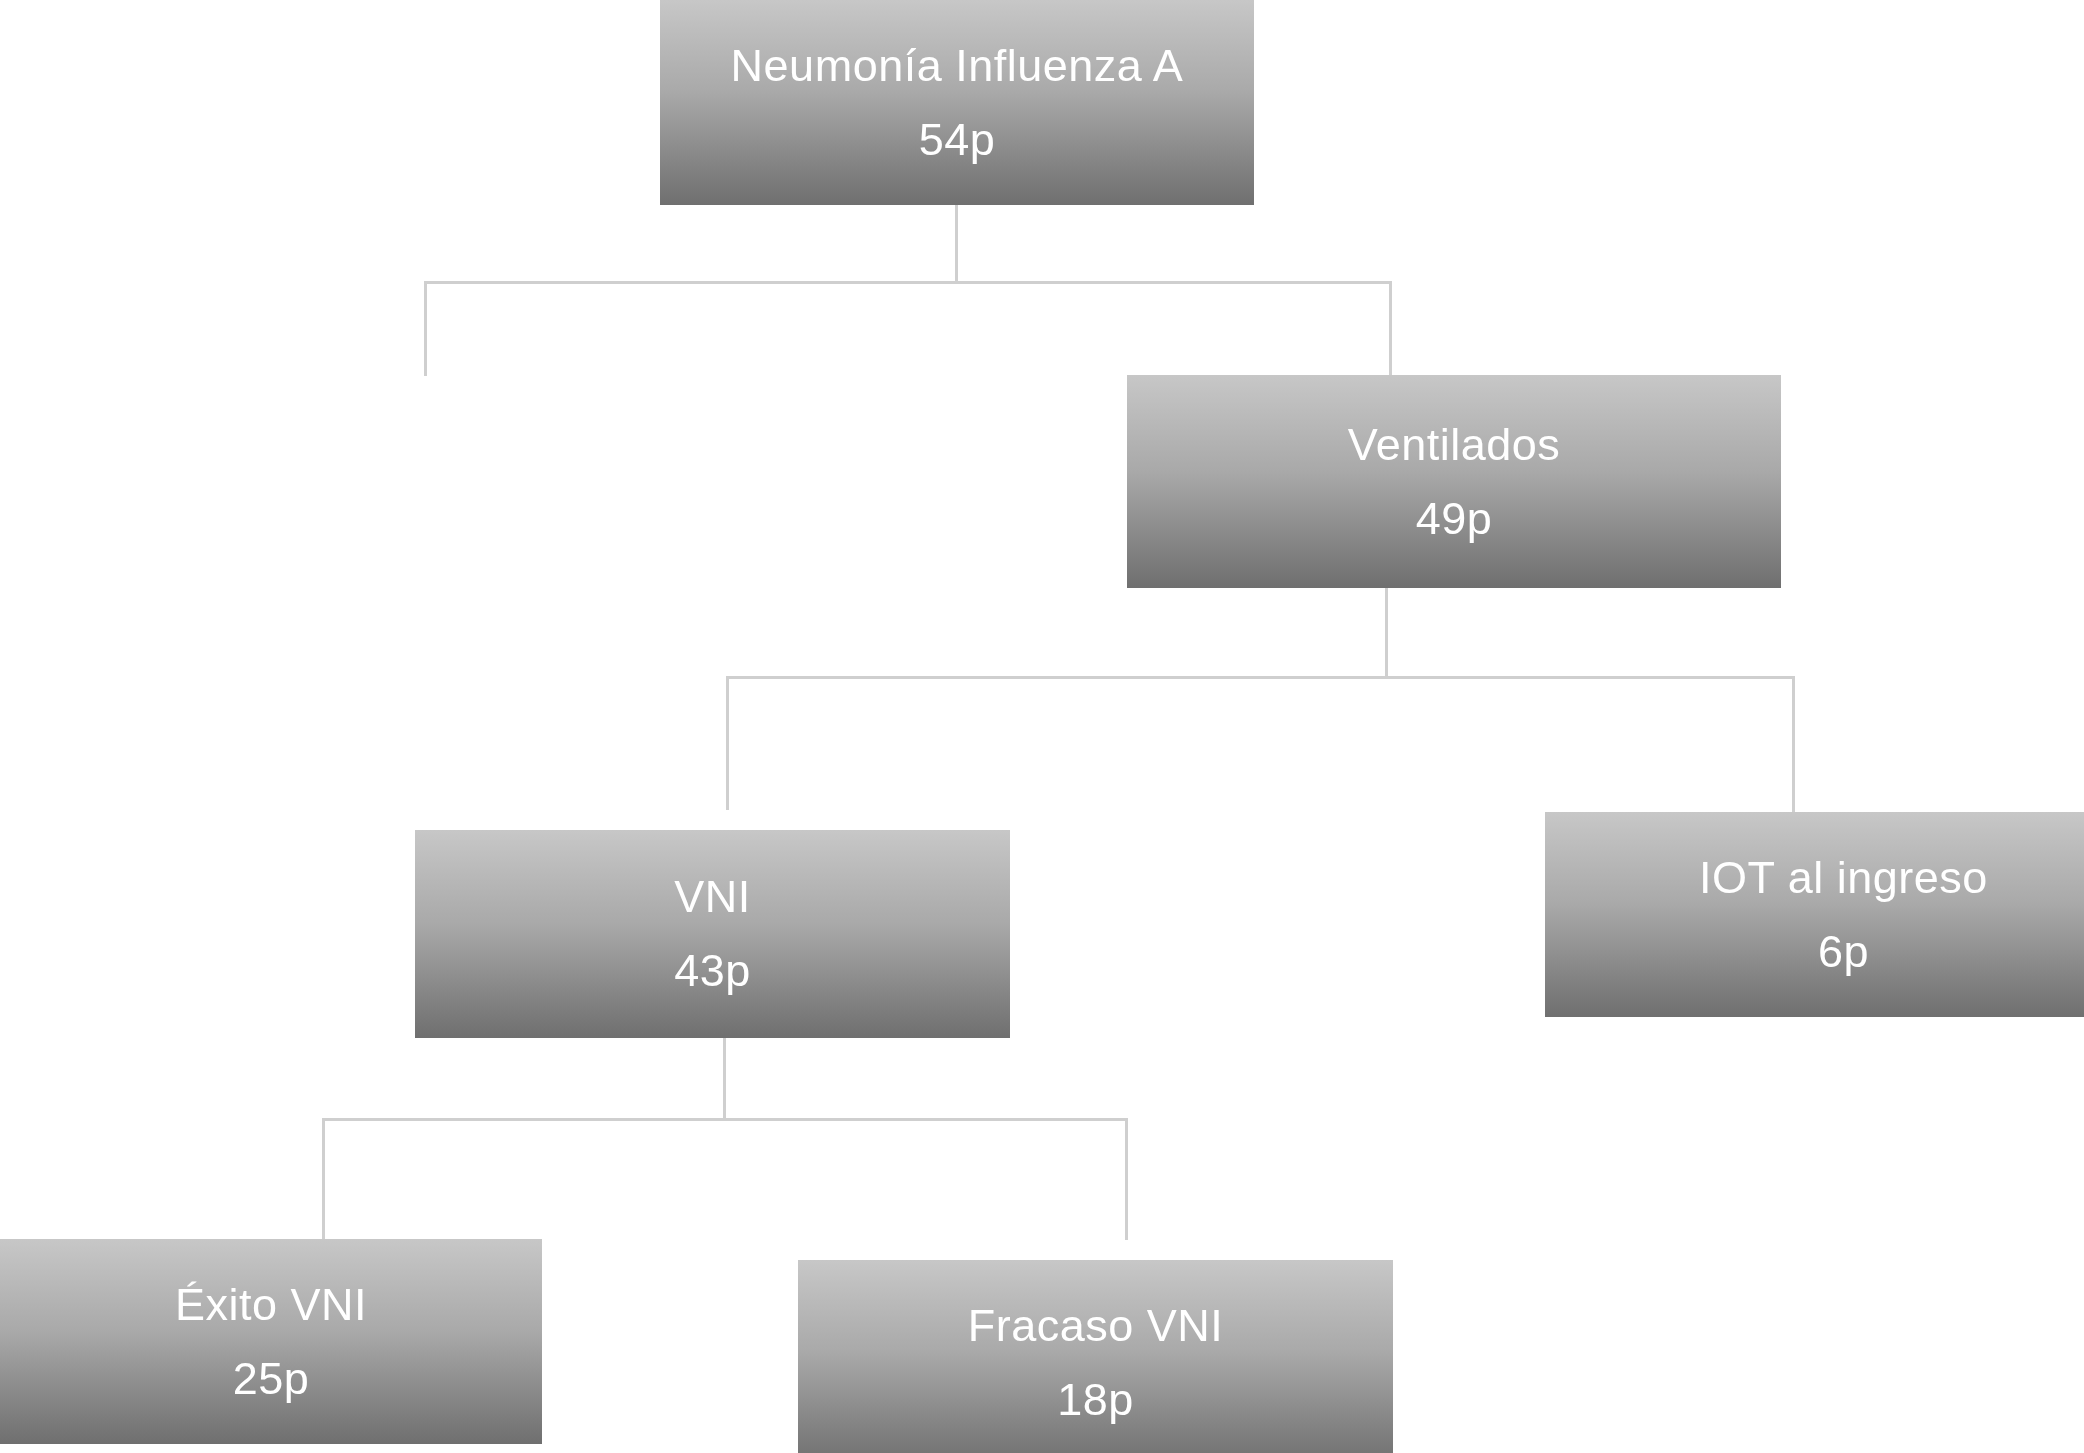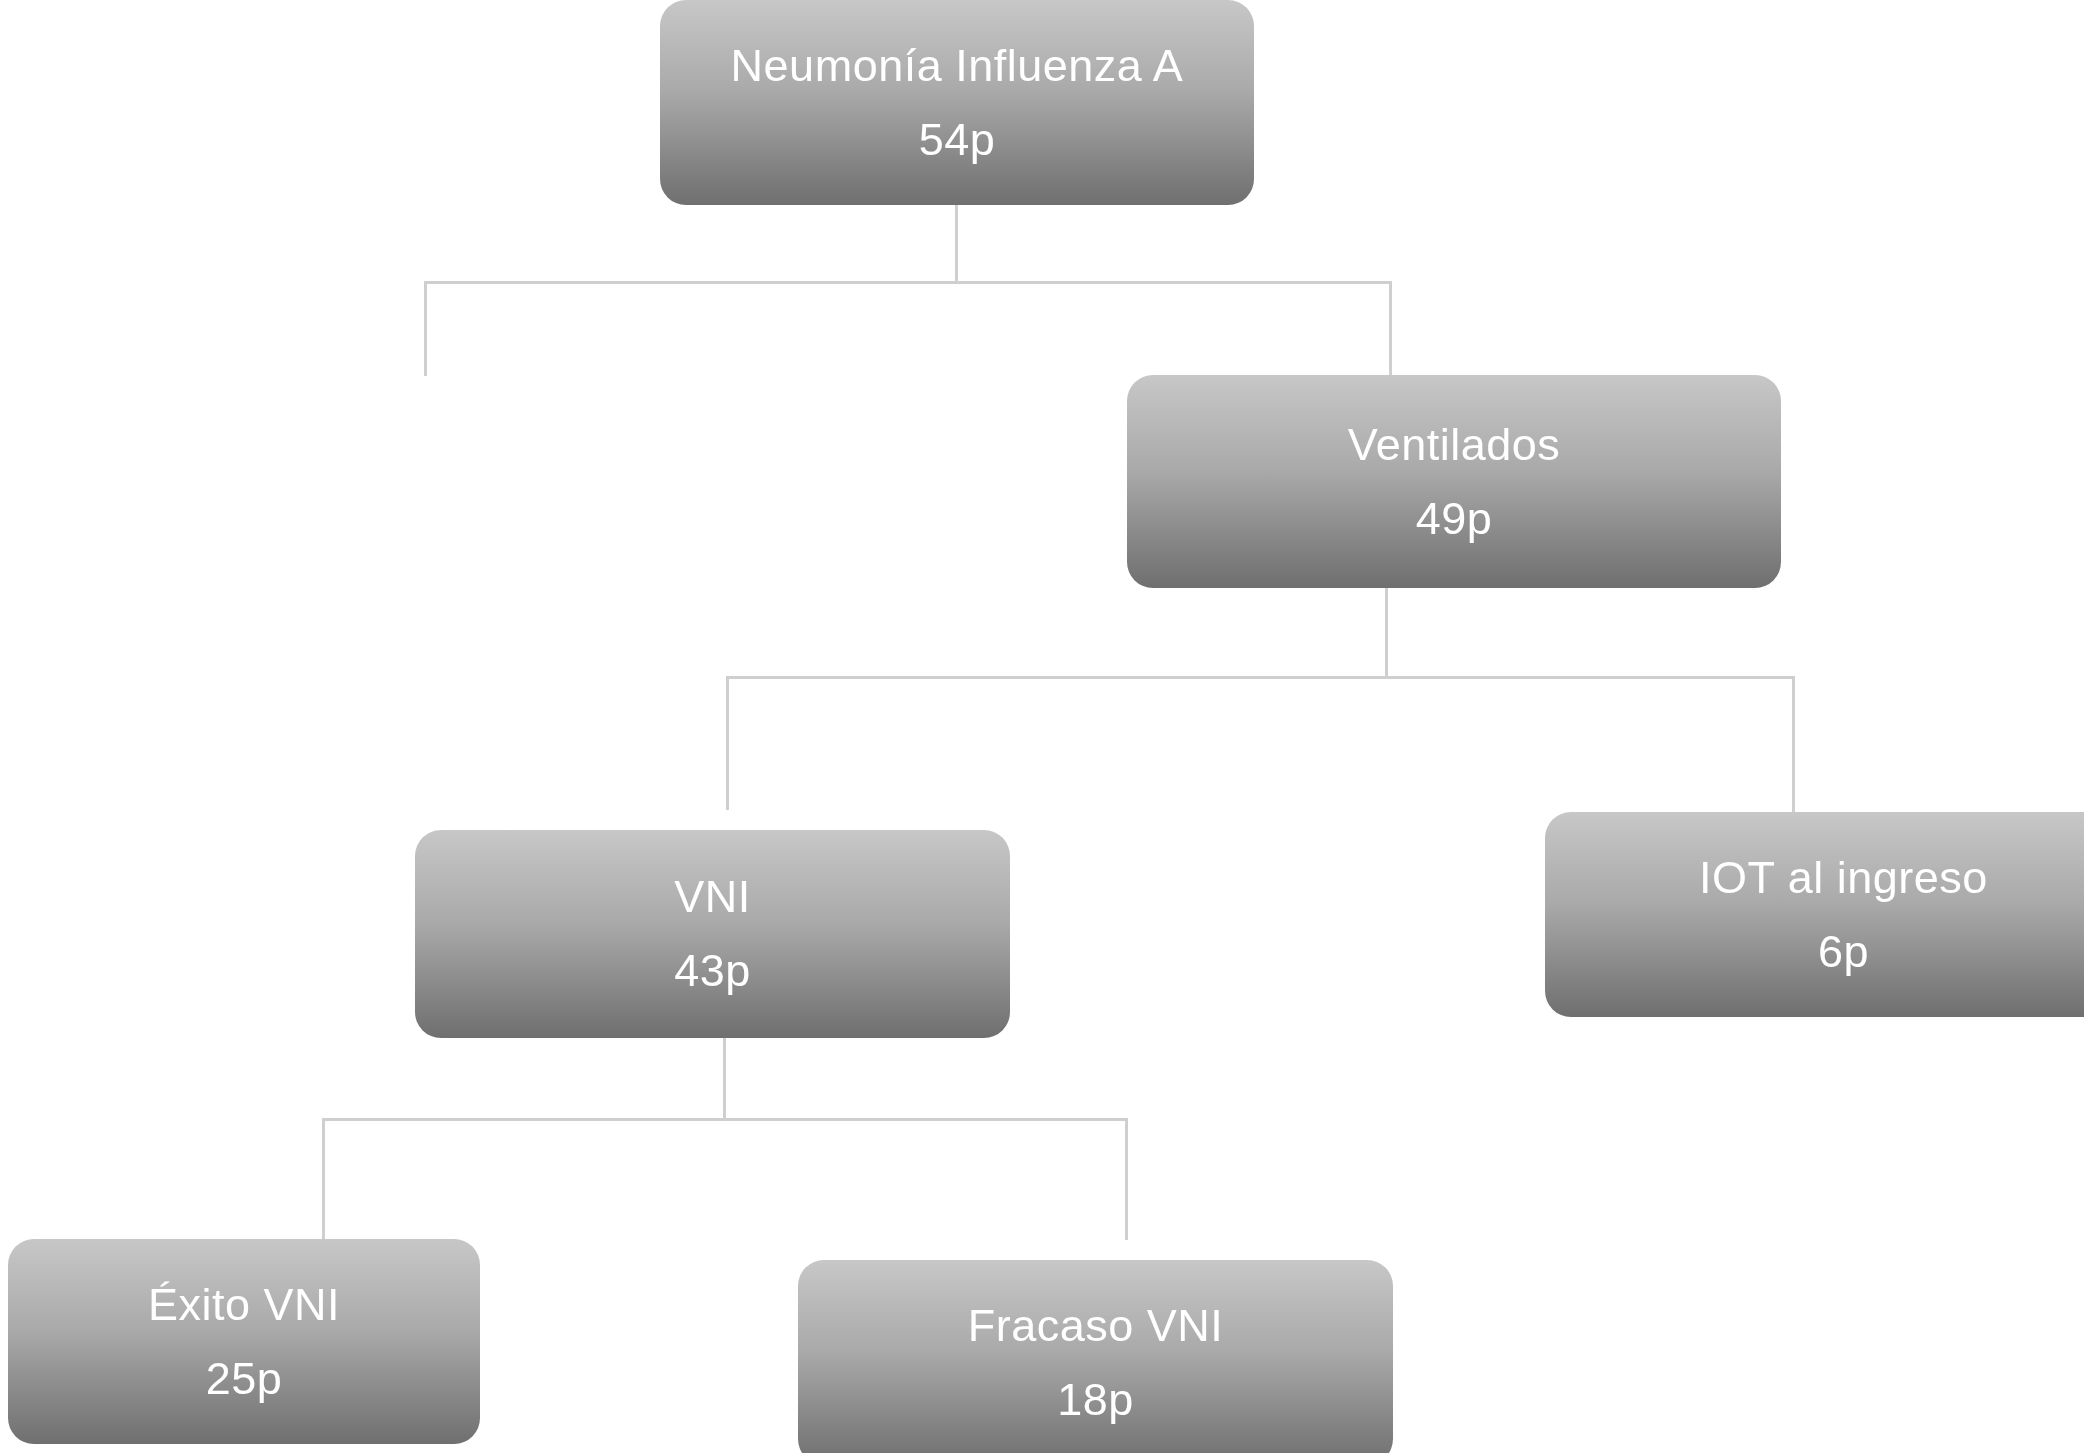--- a/index.html
+++ b/index.html
@@ -20,39 +20,38 @@
     background: linear-gradient(180deg, #c7c7c7 0%, #a9a9a9 45%, #6f6f6f 100%);
     color: #ffffff;
     display: flex;
     flex-direction: column;
     align-items: center;
     justify-content: center;
     text-align: center;
     font-size: 45px;
     line-height: 74px;
     letter-spacing: 0.5px;
-    border-radius: 26px;
   }
   .node .label, .node .count {
     white-space: nowrap;
   }
   .edge {
     position: absolute;
     background: #cfcfcf;
   }
   .edge.h { height: 3px; }
   .edge.v { width: 3px; }
 
   
   #node-root     { left: 660px;  top: 0px;    width: 594px; height: 205px; }
   #node-no-vent  { left: 135px;  top: 376px;  width: 594px; height: 207px; }
   #node-vent     { left: 1127px; top: 375px;  width: 654px; height: 213px; }
   #node-vni      { left: 415px;  top: 810px;  width: 595px; height: 208px; margin-top: 20px; }
   #node-iot      { left: 1545px; top: 812px;  width: 597px; height: 205px; }
-  #node-exito    { left: 8px;    top: 1239px; width: 472px; height: 205px; }
+  #node-exito    { left: 0px;    top: 1239px; width: 542px; height: 205px; }
   #node-fracaso  { left: 798px;  top: 1240px; width: 595px; height: 205px; margin-top: 20px; }
 
   
   #e-root-stub   { left: 955px;  top: 205px;  height: 79px;  }
   #e-l1-h        { left: 424px;  top: 281px;  width: 968px;  }
   #e-l1-left     { left: 424px;  top: 281px;  height: 95px;  }
   #e-l1-right    { left: 1389px; top: 281px;  height: 94px;  }
   #e-vent-stub   { left: 1385px; top: 588px;  height: 91px;  }
   #e-l2-h        { left: 726px;  top: 676px;  width: 1069px; }
   #e-l2-left     { left: 726px;  top: 676px;  height: 134px; }

